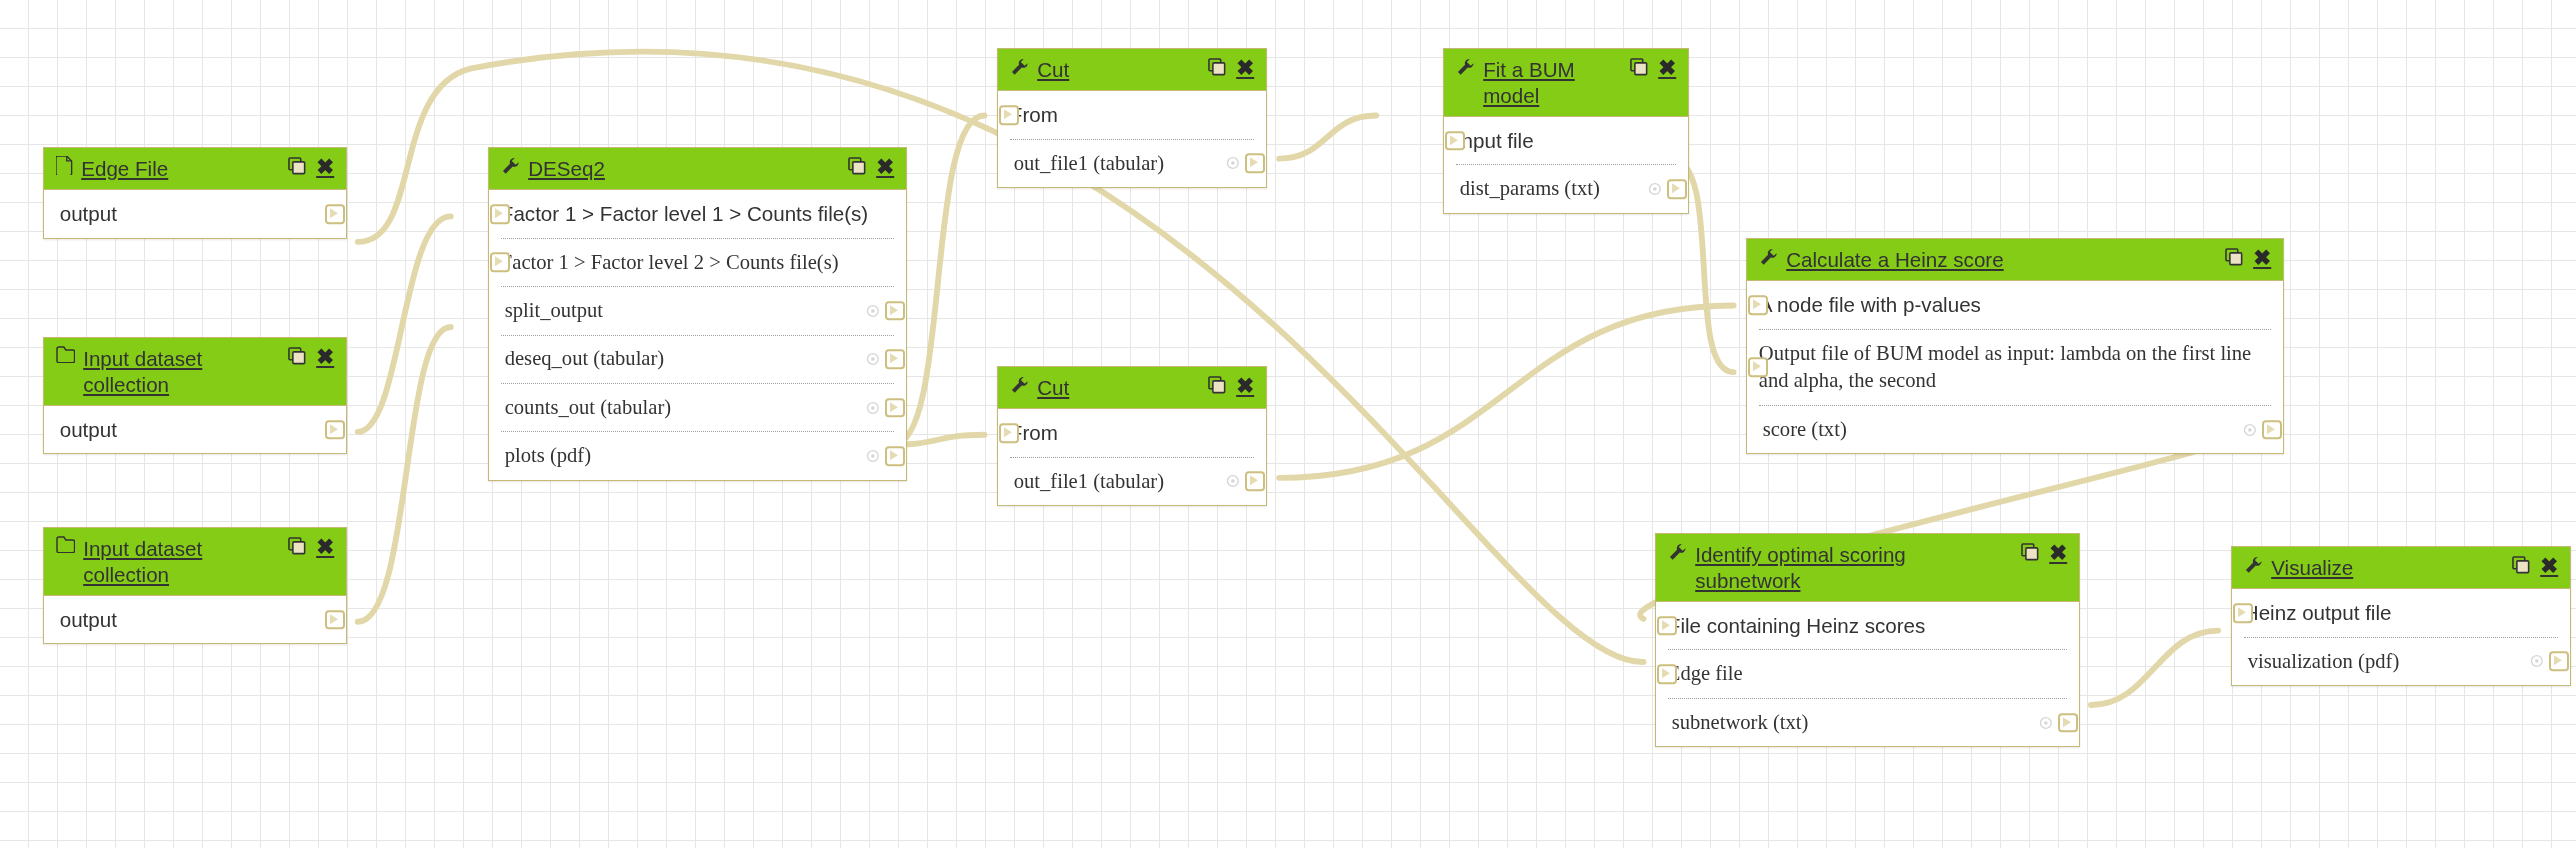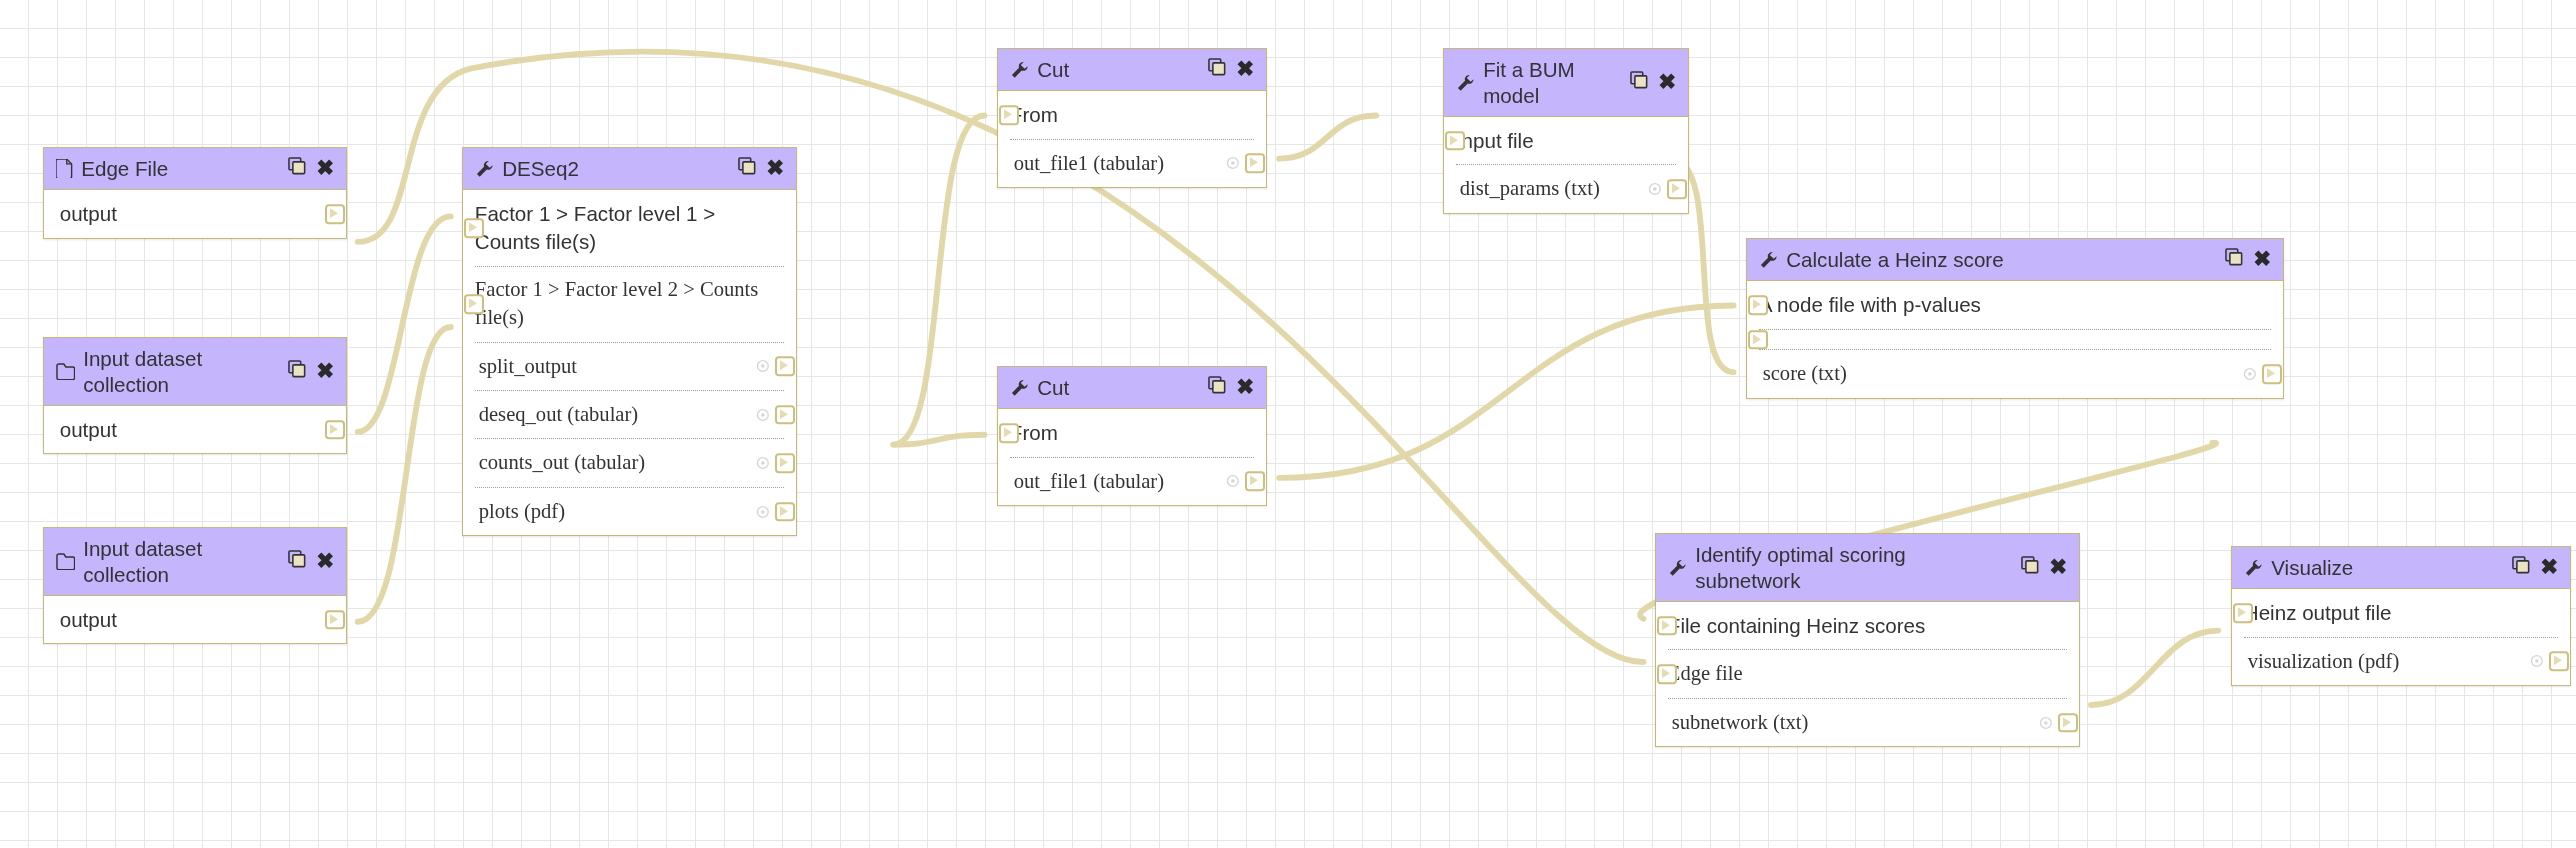--- a/index.html
+++ b/index.html
@@ -26,26 +26,27 @@
     width: 2576px; height: 848px;
     pointer-events: none;
   }
   .node {
     position: absolute;
     border: 1px solid #c6b975;
     background: #fff;
     box-shadow: 0 1px 2px rgba(0,0,0,0.1);
   }
   .node-header {
-    background: #c4b5fd;
+    background: #84cc16;
     border-bottom: 1px solid #c6b975;
     padding: 7.8px 11.8px 7.8px 11.8px;
     display: flex;
-    align-items: center;
+    align-items: flex-start;
     min-height: 42px;
+    text-decoration: underline;
   }
   .node-header .hicon {
     margin-right: 7.8px;
     flex: 0 0 auto;
     display: inline-flex;
     align-items: center;
   }
   .node-header .title {
     flex: 1 1 auto;
     font-weight: 400;
@@ -212,21 +213,21 @@
     </span>
   </div>
   <div class="node-body">
     <div class="row output">
       <span>output</span>
       <span class="terminal output-term"></span>
     </div>
   </div>
 </div>
 
-<div class="node" style="left:462px; top:147px; width:335px;">
+<div class="node" style="left:488px; top:147px; width:419px;">
   <div class="node-header">
     <span class="hicon">
       <svg width="19.6" height="19.6" viewBox="0 0 20 20">
           <path d="M13.5 2a4.5 4.5 0 0 0-4.3 6L2 15.2 4.8 18l7.2-7.2a4.5 4.5 0 0 0 6-4.3L15 9 11 5l3-3z" fill="#333"></path>
         </svg>
     </span>
     <span class="title">DESeq2</span>
     <span class="actions">
       <span>
         <svg width="19.6" height="19.6" viewBox="0 0 20 20">
@@ -415,20 +416,21 @@
       <span class="x-icon close">✖</span>
     </span>
   </div>
   <div class="node-body">
     <div class="row input">
       <span class="terminal input-term"></span>
       <span>A node file with p-values</span>
     </div>
     <div class="row input sep-dotted">
       <span class="terminal input-term"></span>
+      <span>Output file of BUM model as input: lambda on the first line and alpha, the second</span>
     </div>
     <div class="row output sep-dotted">
       <span>score (txt)</span>
       <span class="gear">
           <svg width="13.7" height="13.7" viewBox="0 0 14 14">
             <circle cx="7" cy="7" r="5.5" fill="none" stroke="#888" stroke-width="1.4"></circle>
             <circle cx="7" cy="7" r="1.8" fill="#888"></circle>
           </svg>
         </span>
       <span class="terminal output-term"></span>

